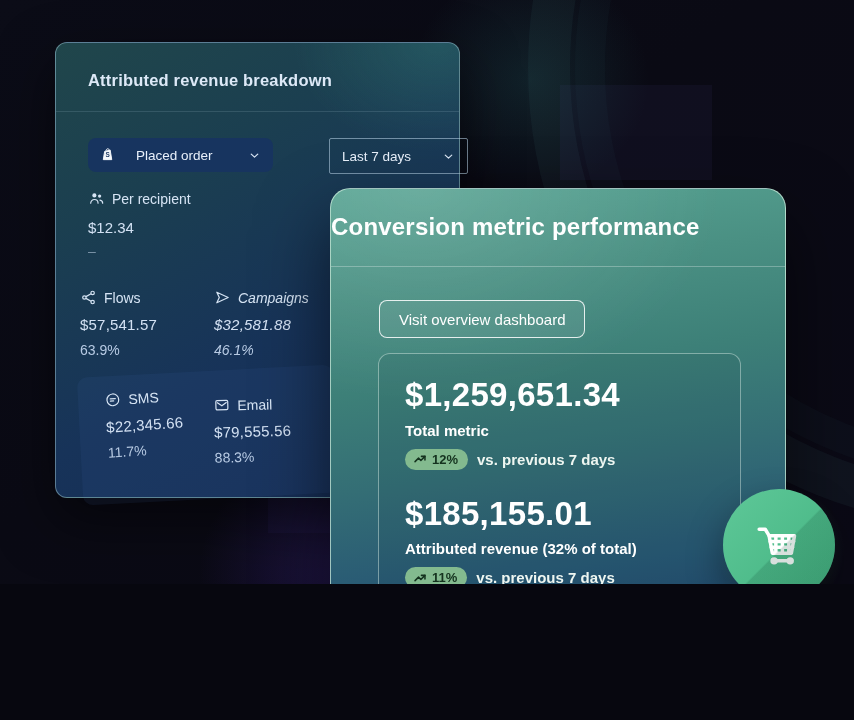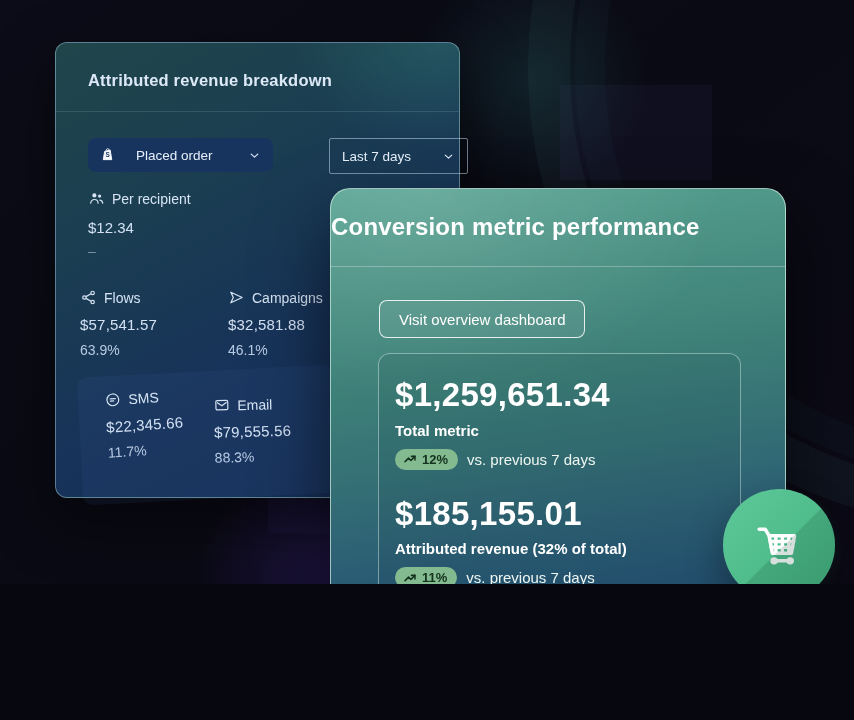--- a/index.html
+++ b/index.html
@@ -41,48 +41,48 @@
   .chev{width:13px;height:13px;flex:0 0 auto;}
   .stat-head{display:flex;align-items:center;gap:7px;font-size:14px;color:#d6e4f4;font-weight:400;}
   .stat-head svg{width:17px;height:17px;}
   .stat-value{margin-top:10px;font-size:15px;color:#d3e1f3;letter-spacing:.2px;}
   .stat-pct{margin-top:9px;font-size:14px;color:#b7cae3;}
   .per-recipient{position:absolute;left:32px;top:147px;}
   .pr-value{position:absolute;left:32px;top:176px;font-size:15px;color:#d3e1f3;}
   .pr-dash{position:absolute;left:32px;top:200px;font-size:14px;color:rgba(212,228,245,0.5);}
   .stat{position:absolute;width:140px;}
   .stat-flows{left:24px;top:246px;}
-  .stat-campaigns{left:172px;top:246px;}
+  .stat-campaigns{left:158px;top:246px;font-style:italic;}
   .float-panel{position:absolute;left:24px;top:328px;width:256px;height:128px;border-radius:10px;
     background:rgba(70,105,175,0.10);transform:rotate(-3deg);}
   .stat-sms{left:50px;top:344px;transform:rotate(-4deg);}
   .stat-email{left:158px;top:352px;transform:rotate(-1.5deg);}
 
   
   .performance-card{position:absolute;left:330px;top:188px;width:456px;height:484px;border-radius:20px;
     border:1.5px solid rgba(203,236,219,0.75);
     background:
       radial-gradient(120% 80% at 20% 0%,rgba(255,255,255,0.12),rgba(255,255,255,0) 55%),
       linear-gradient(172deg,#58a493 0%,#4a9083 20%,#3d8078 38%,#346e75 56%,#295a74 74%,#20496d 89%,#1d4267 100%);
     box-shadow:0 32px 70px rgba(0,0,0,0.55);}
   .pc-title{position:absolute;left:0;right:0;top:24px;text-align:left;
     font-size:24px;font-weight:700;color:#ffffff;letter-spacing:.2px;}
   .pc-divider{position:absolute;left:0;right:0;top:77px;height:1px;background:rgba(255,255,255,0.28);}
   .pc-button{position:absolute;left:48px;top:111px;height:38px;display:inline-flex;align-items:center;
     padding:12px 19px;border:1px solid rgba(255,255,255,0.85);border-radius:8px;
     background:rgba(255,255,255,0.07);color:#ffffff;font-size:15px;font-weight:500;cursor:pointer;}
   .pc-panel{position:absolute;left:47px;top:164px;width:363px;height:285px;border-radius:12px;
-    border:1px solid rgba(225,245,236,0.45);background:rgba(12,34,56,0.08);padding:24px 16px;}
+    border:1px solid rgba(225,245,236,0.45);background:rgba(12,34,56,0.08);padding:24px 26px;}
   .metric-value{font-size:33px;font-weight:700;color:#ffffff;letter-spacing:.3px;line-height:1.05;}
   .metric-label{margin-top:9px;font-size:15px;font-weight:700;color:#ffffff;}
   .metric-compare{margin-top:10px;display:flex;align-items:center;gap:9px;}
   .trend-badge{display:inline-flex;align-items:center;gap:5px;background:#83ba8f;border-radius:999px;
     padding:3px 10px 3px 8px;font-size:13px;font-weight:700;color:#14321e;}
   .trend-badge svg{width:14px;height:14px;}
-  .compare-text{font-size:15px;color:#eef6f1;}
+  .compare-text{font-size:15px;color:#eef6f1;font-weight:bold;}
   .metric+.metric{margin-top:27px;}
 
   
   .cart-glow{position:absolute;left:693px;top:462px;width:176px;height:176px;
     background:radial-gradient(closest-side,rgba(110,230,170,0.25),rgba(110,230,170,0) 72%);}
   .cart-badge{position:absolute;left:723px;top:489px;width:112px;height:112px;border-radius:50%;
     background:linear-gradient(135deg,#5ec898 0%,#4fbc8b 55%,#43ac7d 100%);
     box-shadow:0 16px 36px rgba(0,0,0,0.38);overflow:hidden;
     display:flex;align-items:center;justify-content:center;}
   .cart-badge::after{content:"";position:absolute;inset:0;border-radius:50%;

